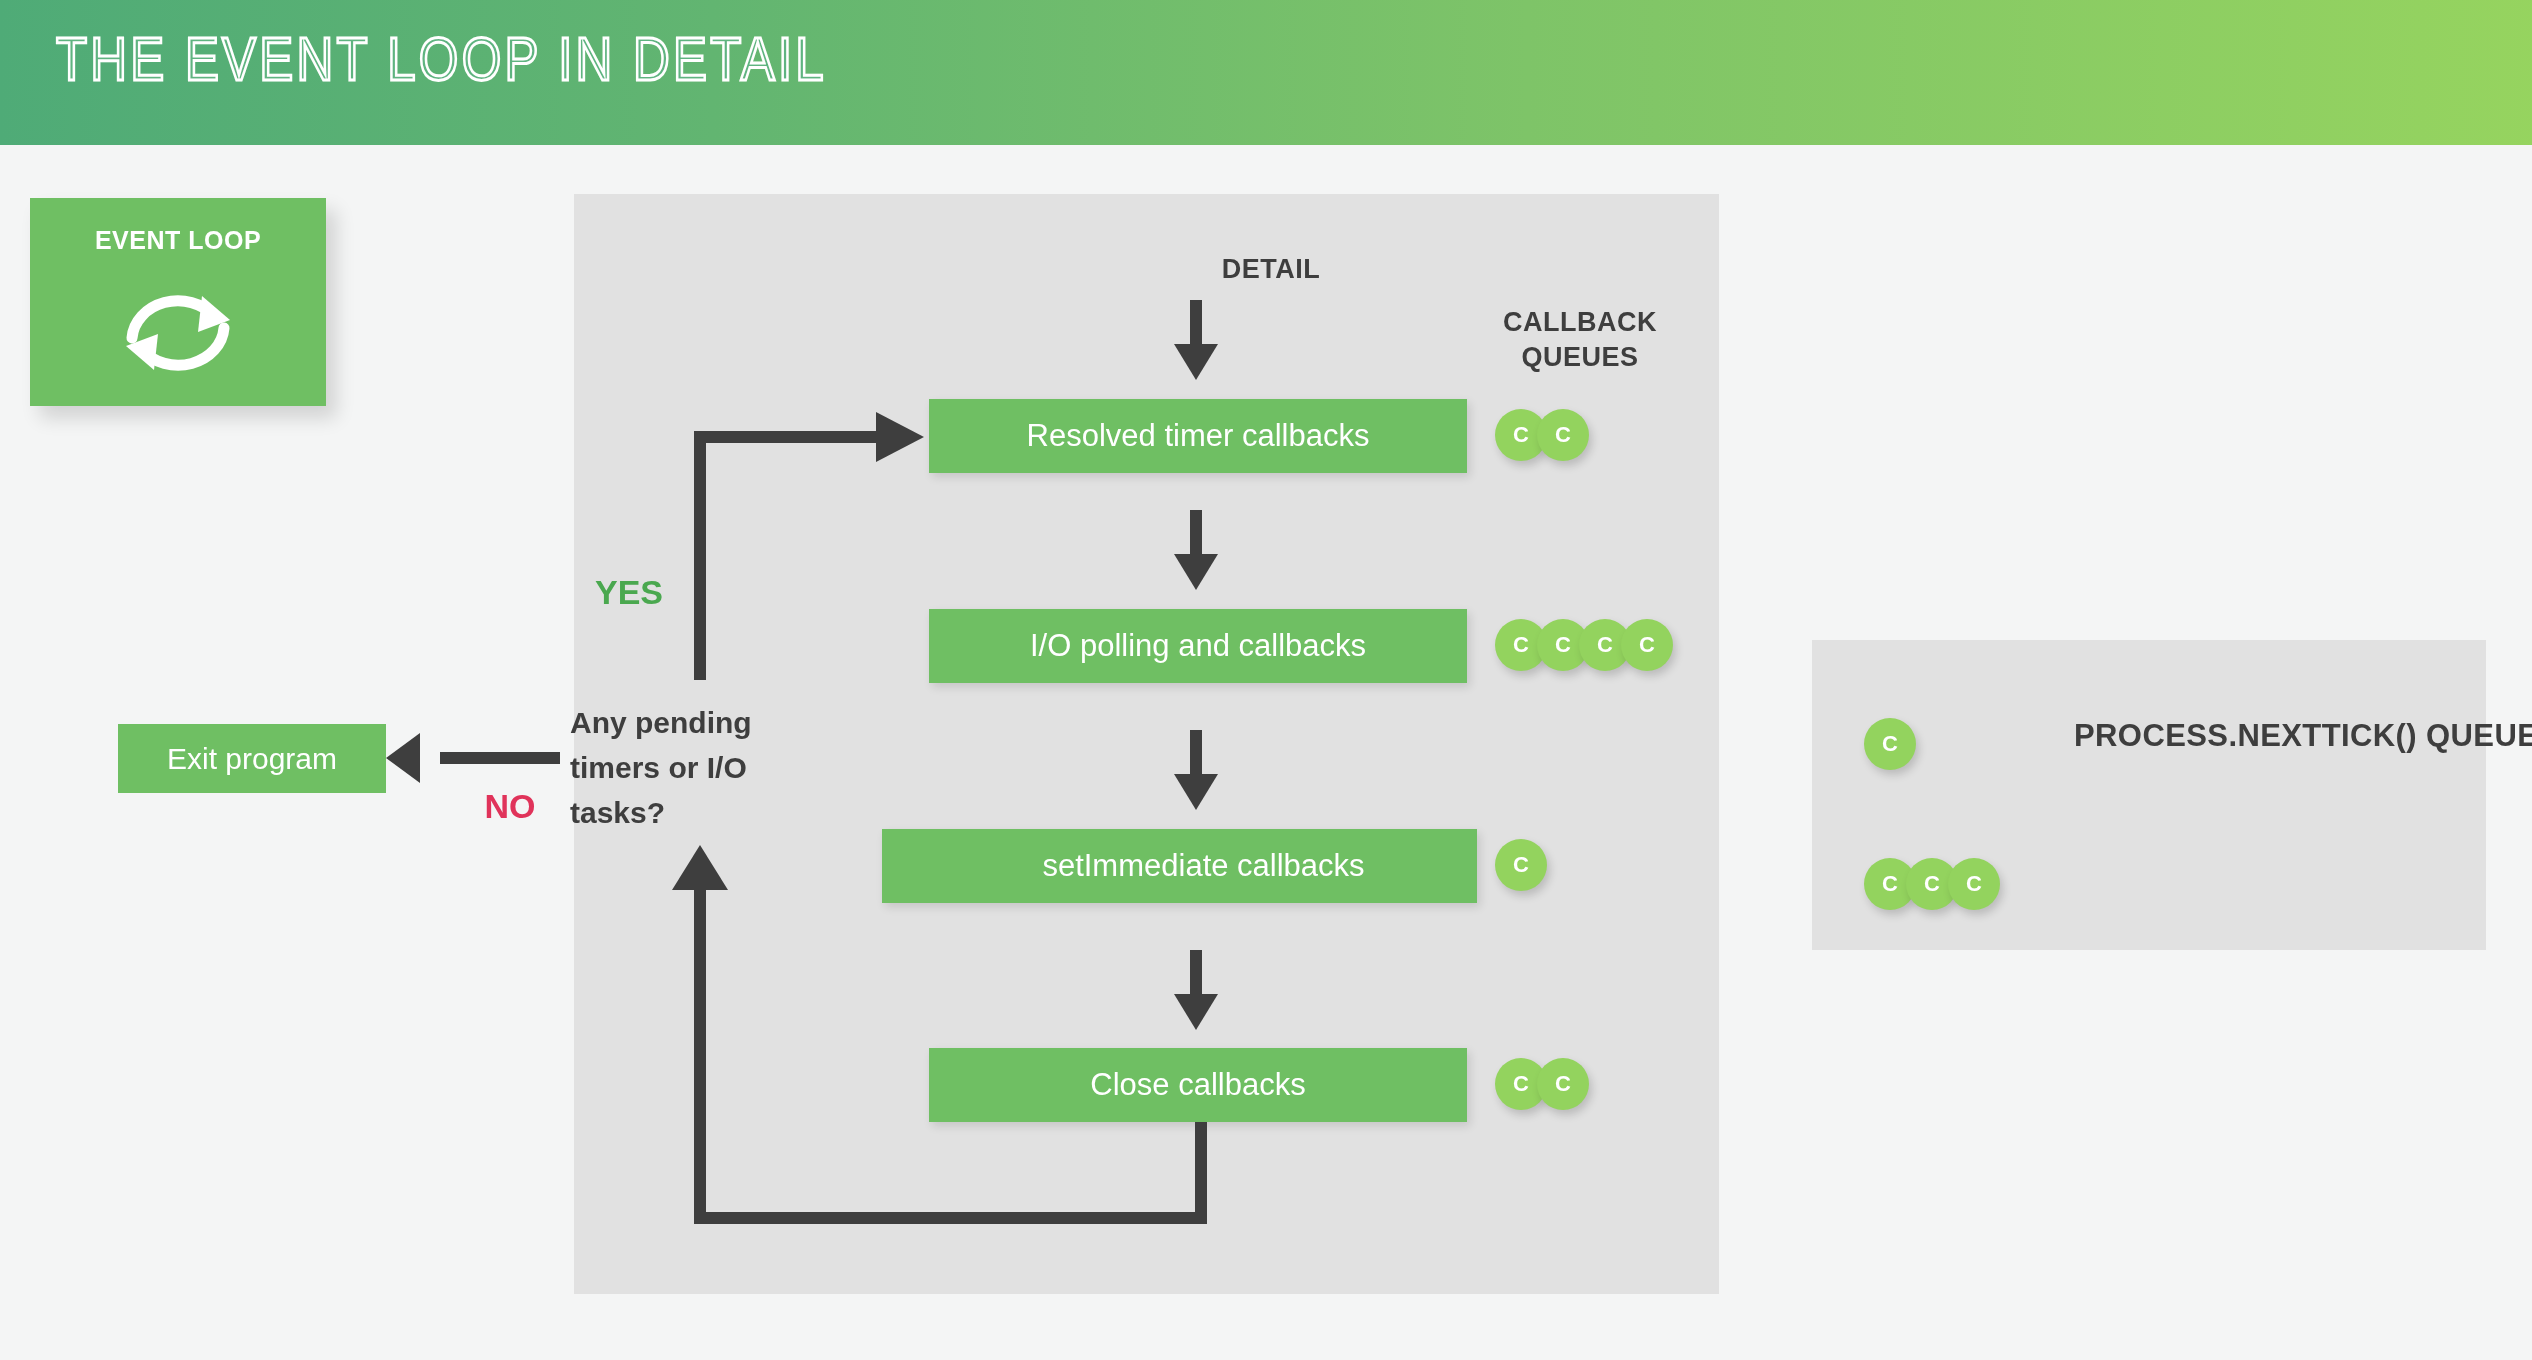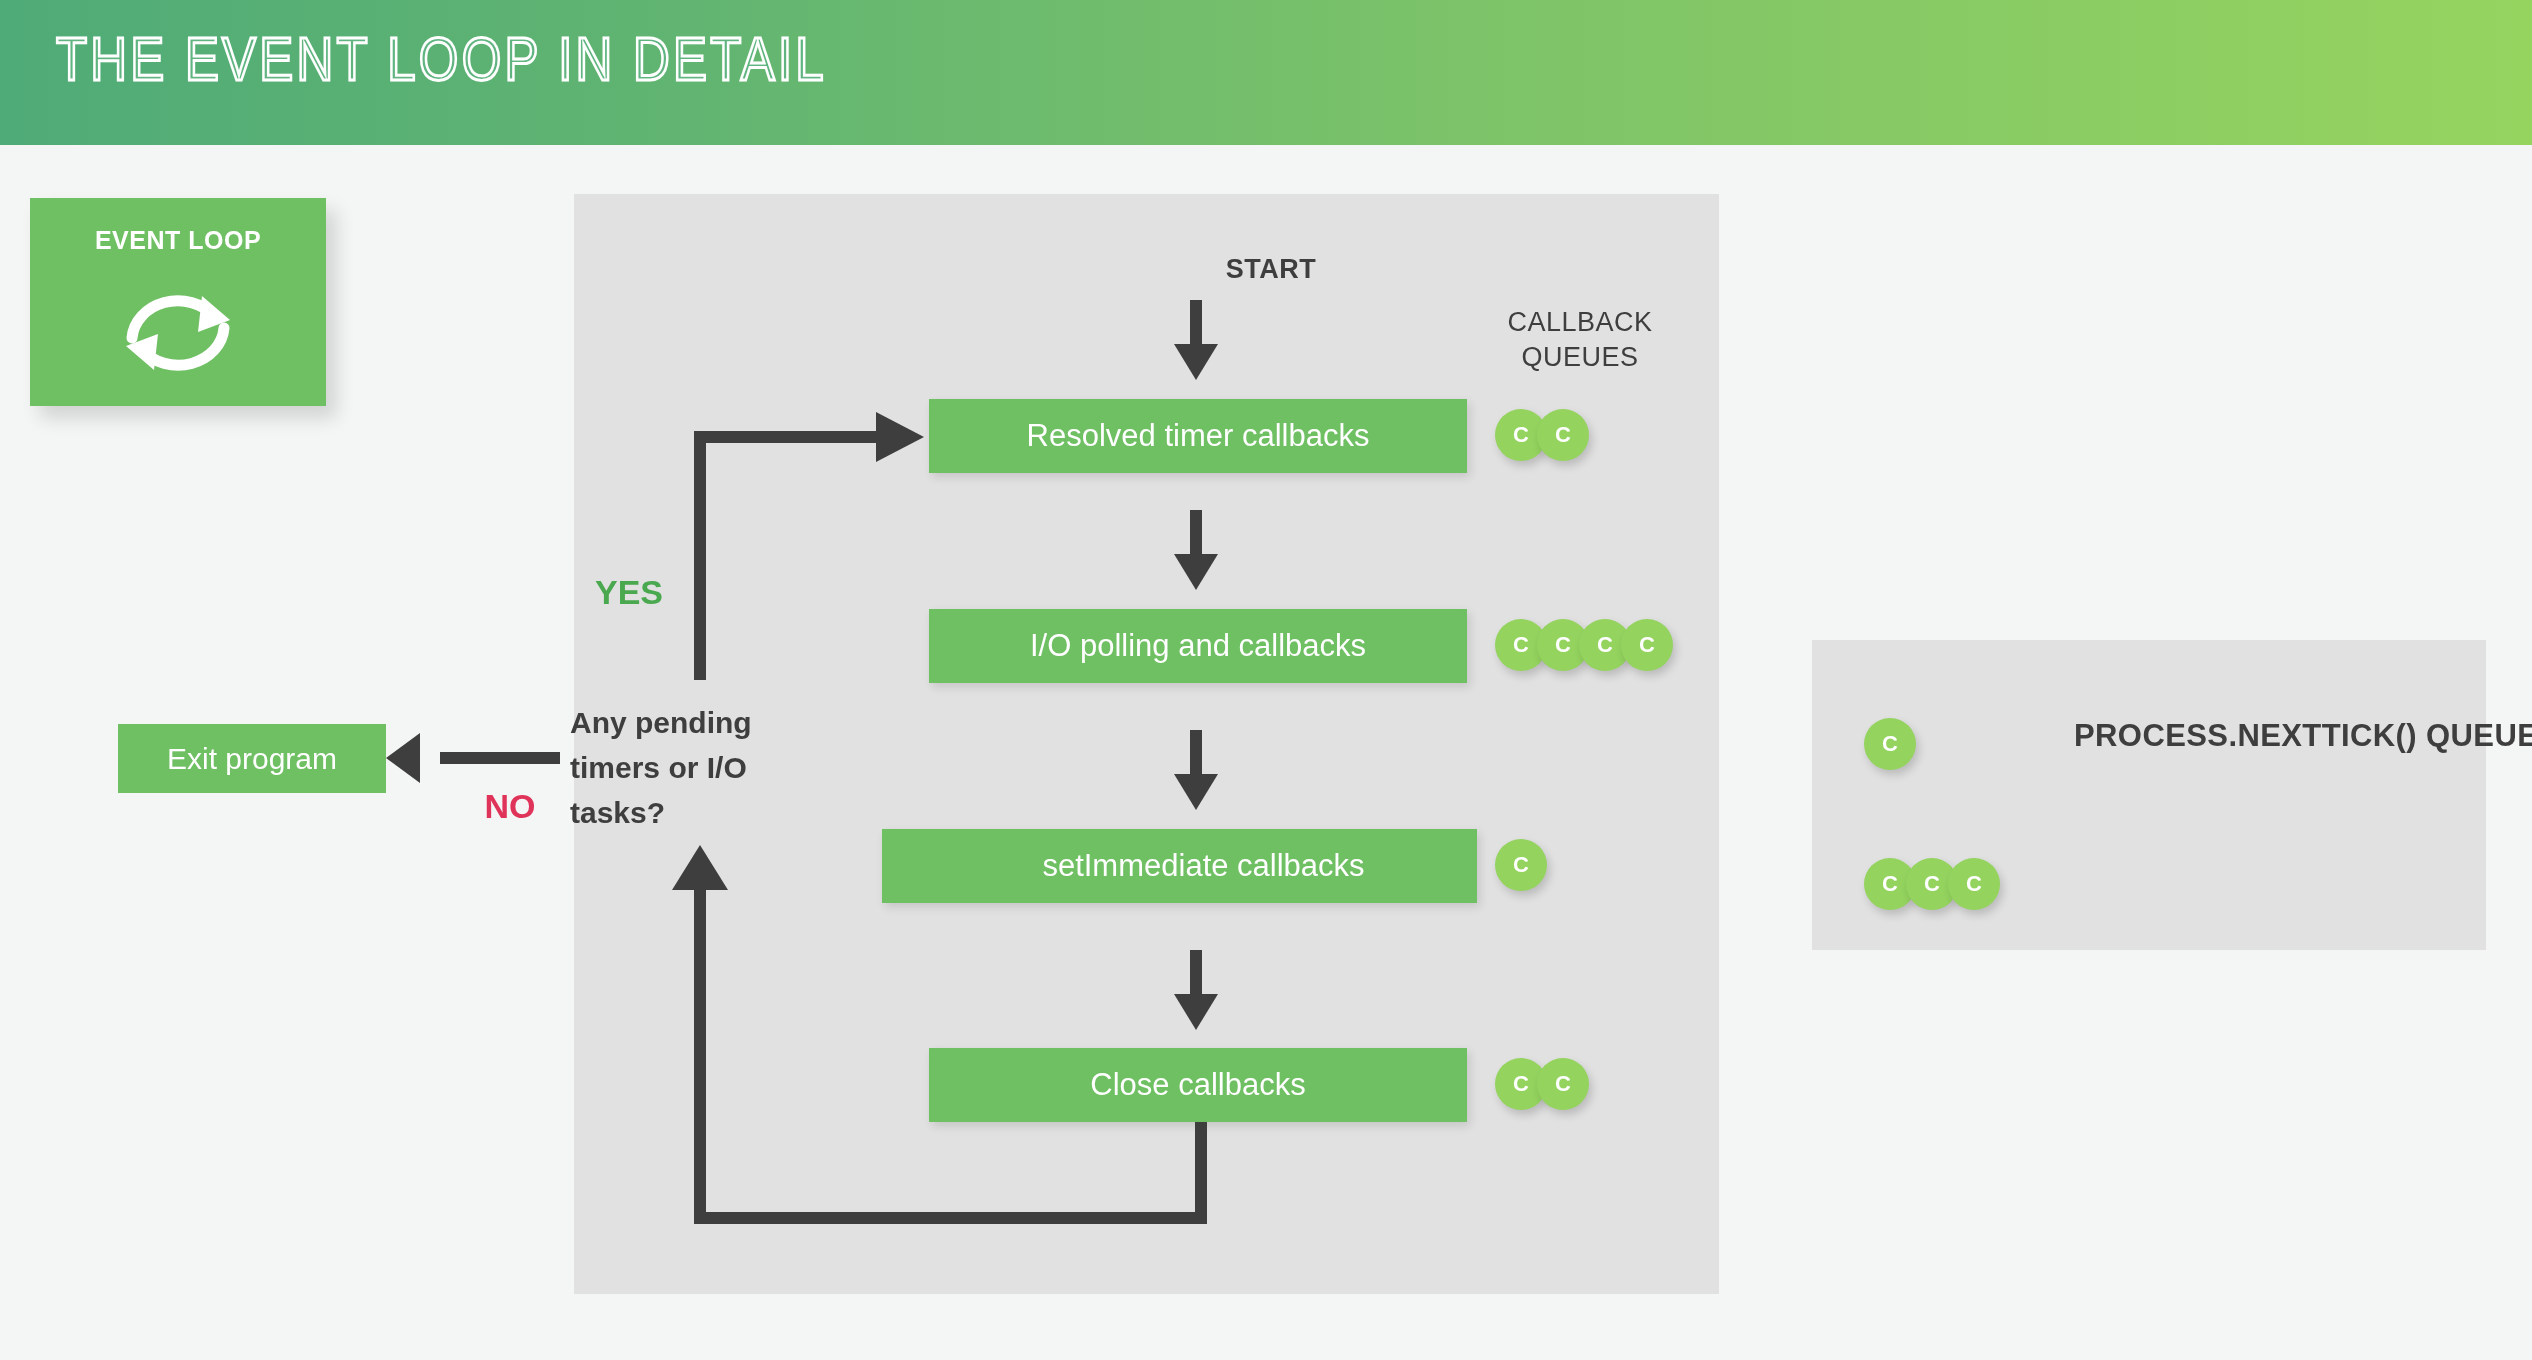--- a/index.html
+++ b/index.html
@@ -138,21 +138,21 @@
     color: #3e3e3e;
     letter-spacing: 0.5px;
   }
   #label-callback-queues {
     position: absolute;
     left: 1440px;
     top: 305px;
     width: 280px;
     text-align: center;
     font-size: 27px;
-    font-weight: normal;
+    font-weight: bold;
     color: #3e3e3e;
     line-height: 35px;
     letter-spacing: 0.5px;
   }
   #label-yes {
     position: absolute;
     left: 595px;
     top: 573px;
     width: 120px;
     font-size: 34px;
@@ -273,21 +273,21 @@
   <div class="flow-box" id="box-immediate">
     <span>setImmediate callbacks</span>
   </div>
   <div class="flow-box" id="box-close">
     <span>Close callbacks</span>
   </div>
   <div id="box-exit">
     <span>Exit program</span>
   </div>
 
-  <div id="label-start">START</div>
+  <div id="label-start">DETAIL</div>
 
   <div id="label-callback-queues">
     <div>CALLBACK</div>
     <div>QUEUES</div>
   </div>
 
   <div id="label-yes">YES</div>
   <div id="label-no">NO</div>
 
   <div id="label-decision">

